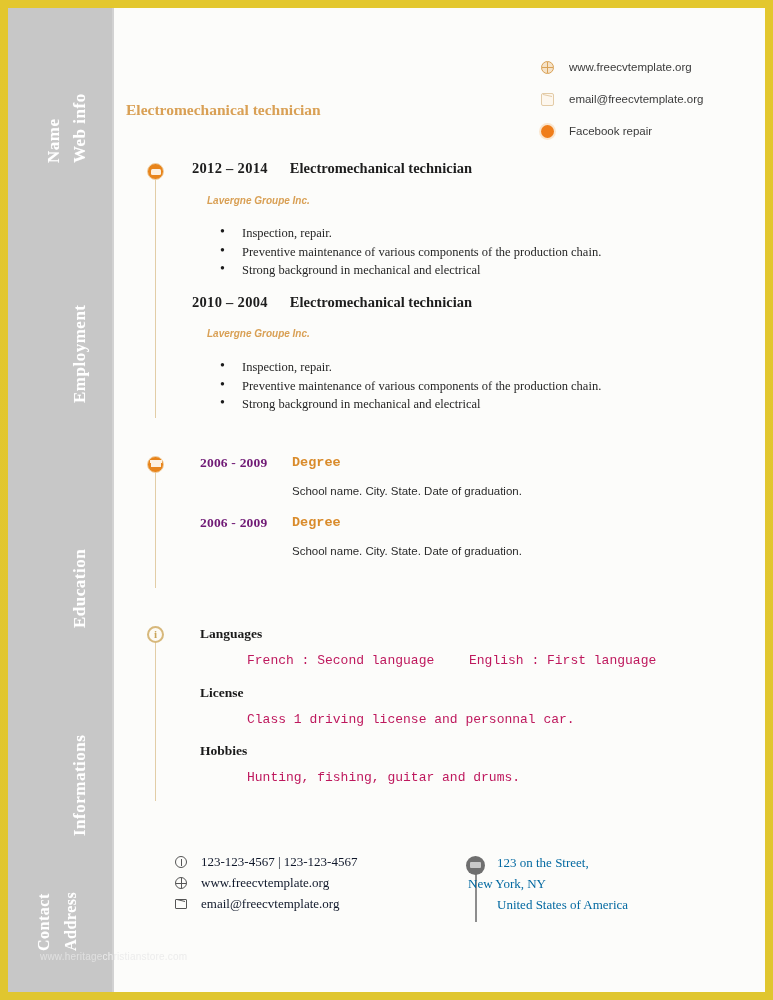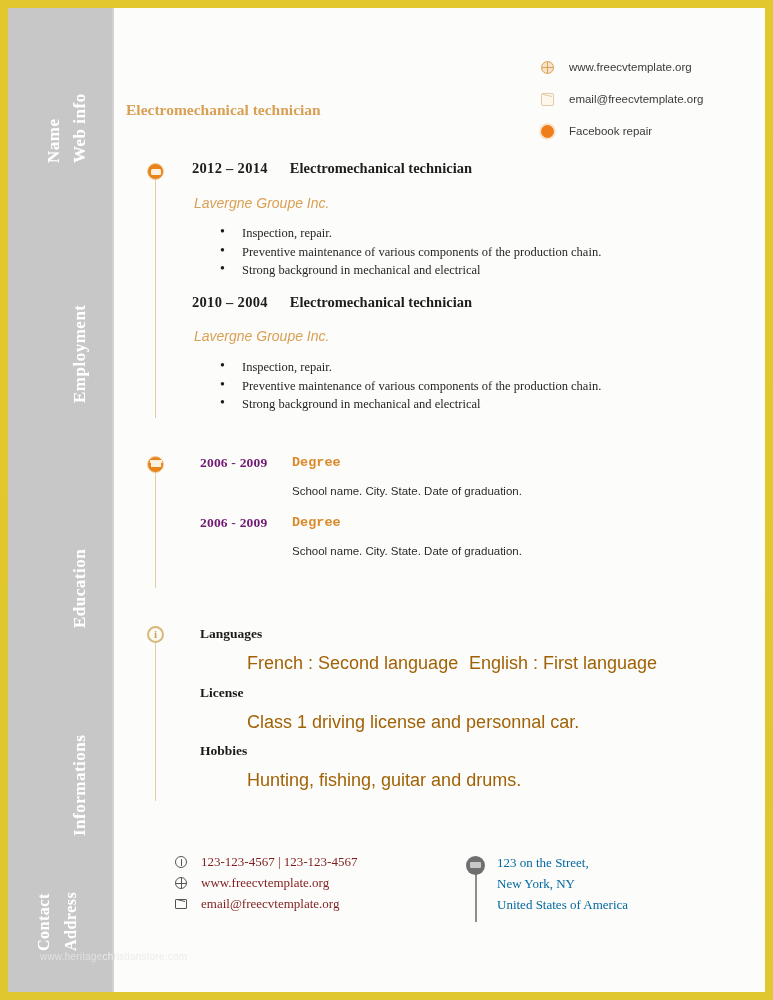--- a/index.html
+++ b/index.html
@@ -191,24 +191,25 @@
     font-size: 14.5px;
     color: #1d1d1d;
     white-space: nowrap;
   }
   .job-head .dates { letter-spacing: .3px; }
   .job-head .role { margin-left: 22px; }
   .company {
     position: absolute;
     font-family: "Liberation Sans", sans-serif;
     font-style: italic;
-    font-weight: normal;
-    font-size: 14px;
+    font-weight: bold;
+    font-size: 10px;
     color: #d9a055;
     white-space: nowrap;
+    margin-left: 13px;
   }
   ul.bullets {
     position: absolute;
     list-style: none;
   }
   ul.bullets li {
     position: relative;
     font-family: "Liberation Serif", serif;
     font-size: 12.5px;
     color: #262626;
@@ -254,37 +255,37 @@
   .info-head {
     position: absolute;
     font-family: "Liberation Serif", serif;
     font-weight: bold;
     font-size: 13.5px;
     color: #1a1a1a;
     white-space: nowrap;
   }
   .info-text {
     position: absolute;
-    font-family: Liberation Sans, sans-serif;
-    font-size: 18px;
-    color: #a16207;
+    font-family: Liberation Mono, monospace;
+    font-size: 13px;
+    color: #be185d;
     white-space: nowrap;
   }
 
   
   .ct-row {
     position: absolute;
     display: flex;
     align-items: center;
     white-space: nowrap;
   }
   .ct-row .ct-label {
     font-family: "Liberation Serif", serif;
     font-size: 13px;
-    color: #7f1d1d;
+    color: #0f172a;
     margin-left: 14px;
   }
   .ico-g {
     width: 12px; height: 12px;
     flex: 0 0 12px;
     position: relative;
     border-radius: 50%;
     border: 1.2px solid #555;
   }
   .ico-g.phone:before {
@@ -459,21 +460,21 @@
     <div class="ct-row" style="left:167px; top:888px;">
       <span class="ico-sq"></span>
       <span class="ct-label">email@freecvtemplate.org</span>
     </div>
 
     <div id="addr-stem" style="left:467px; top:866px; height:48px;"></div>
     <div id="addr-pin" style="left:458px; top:848px;">
       <span class="glyph"></span>
     </div>
     <div class="addr-line" style="left:489px; top:847px;">123 on the Street,</div>
-    <div class="addr-line" style="left:489px; top:868px;">New York, NY</div>
+    <div class="addr-line" style="left:460px; top:868px;">New York, NY</div>
     <div class="addr-line" style="left:489px; top:889px;">United States of America</div>
 
     <div id="watermark">
       <span>www.heritage</span><span class="faded">christianstore.com</span>
     </div>
 
   </div>
 </div>
 
 </body></html>

